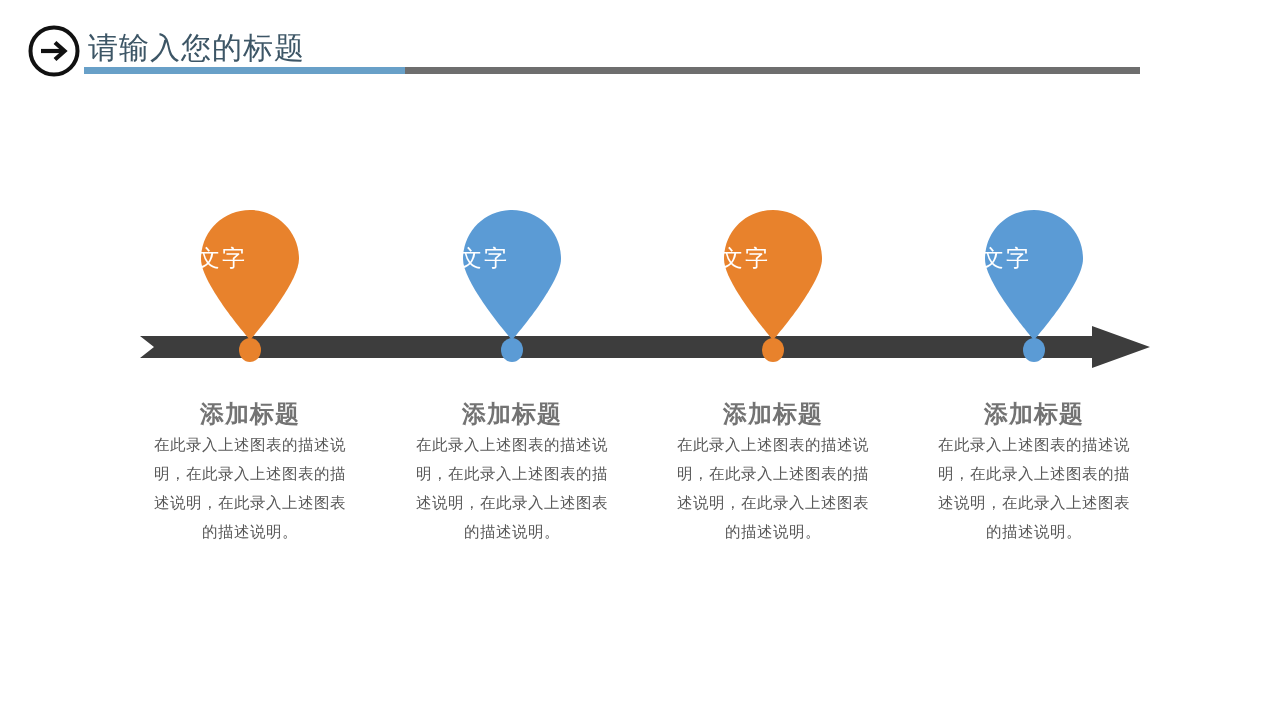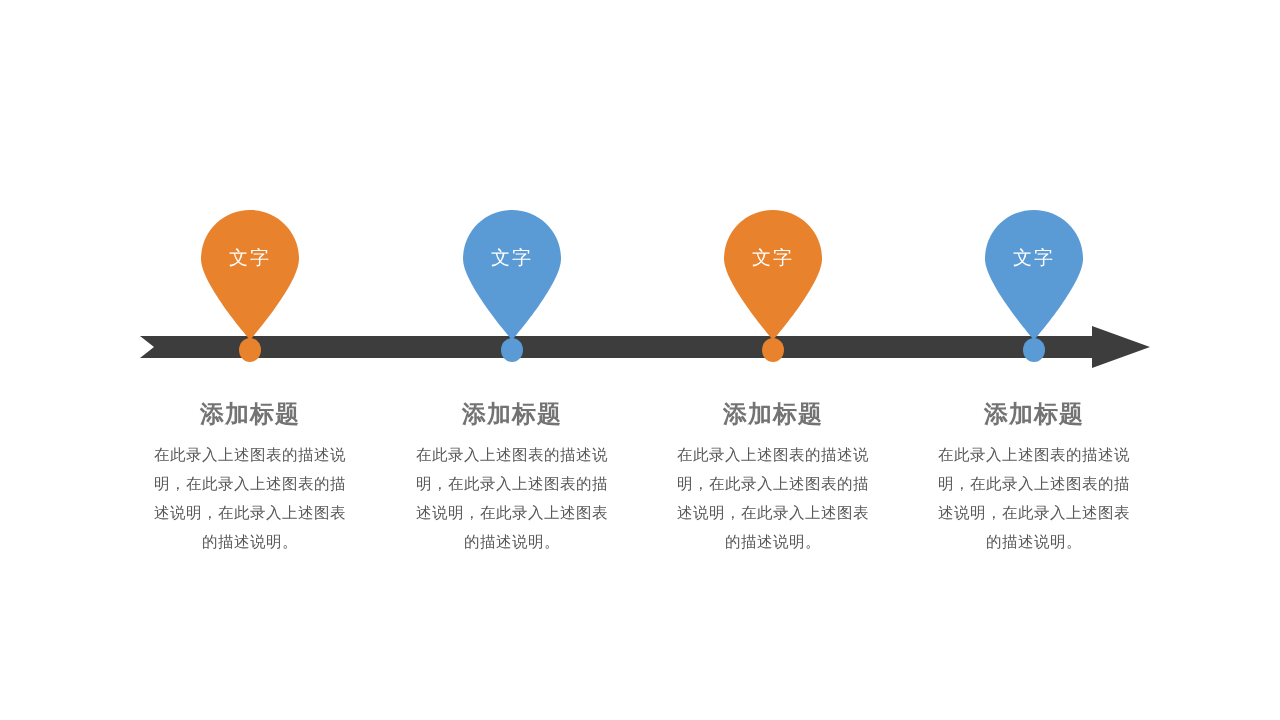--- a/index.html
+++ b/index.html
@@ -39,56 +39,71 @@
 
   
   .axis { position:absolute; left:140px; top:324px; width:1010px; height:46px; }
   .axis svg { display:block; width:1010px; height:46px; }
 
   
   .pin { position:absolute; width:106px; height:132px; top:208px; }
   .pin svg { display:block; width:106px; height:132px; }
   .pin-label {
     position:absolute; left:0; top:36px; width:106px;
-    text-align:center;
-    font-size:19px;
+    font-size:23px;
     color:#ffffff;
     letter-spacing:2px;
     line-height:28px;
     pointer-events:none;
   }
 
   
   .node-dot { position:absolute; top:338px; width:22px; height:24px; border-radius:50%; }
 
   
   .col { position:absolute; top:398px; width:250px; }
   .col-title {
     text-align:center;
     font-size:24px;
     font-weight:bold;
     color:#737373;
     letter-spacing:1px;
     line-height:32px;
   }
   .col-body {
-    margin-top:10px;
     text-align:center;
     font-size:15.5px;
     line-height:29px;
     color:#585858;
     padding:0 26px;
     letter-spacing:0.5px;
   }
 </style>
 </head>
 <body>
 
 <div class="slide">
 
+  <div class="header">
+
+    <span class="header-icon">
+      <svg viewBox="0 0 54 54" xmlns="http://www.w3.org/2000/svg">
+        <circle cx="27" cy="27" r="23.5" fill="none" stroke="#111111" stroke-width="4"></circle>
+        <path d="M14 27 H35" stroke="#111111" stroke-width="4.2" stroke-linecap="butt"></path>
+        <path d="M28 18.5 L37.5 27 L28 35.5" fill="none" stroke="#111111" stroke-width="4.2" stroke-linecap="butt" stroke-linejoin="miter"></path>
+      </svg>
+    </span>
+
+    <div class="header-title">请输入您的标题</div>
+
+    <div class="header-rule">
+      <div class="rule-blue"></div>
+      <div class="rule-gray"></div>
+    </div>
+  </div>
 
   <div class="axis">
     <svg viewBox="0 0 1010 46" xmlns="http://www.w3.org/2000/svg">
 
       <path d="M0 12 L14 23 L0 34 L0 34 L952 34 L952 44 L1010 23 L952 2 L952 12 Z" fill="#3d3d3d"></path>
     </svg>
   </div>
 
   <div class="pin" style="left:197px;">
     <svg viewBox="0 0 106 132" xmlns="http://www.w3.org/2000/svg">

